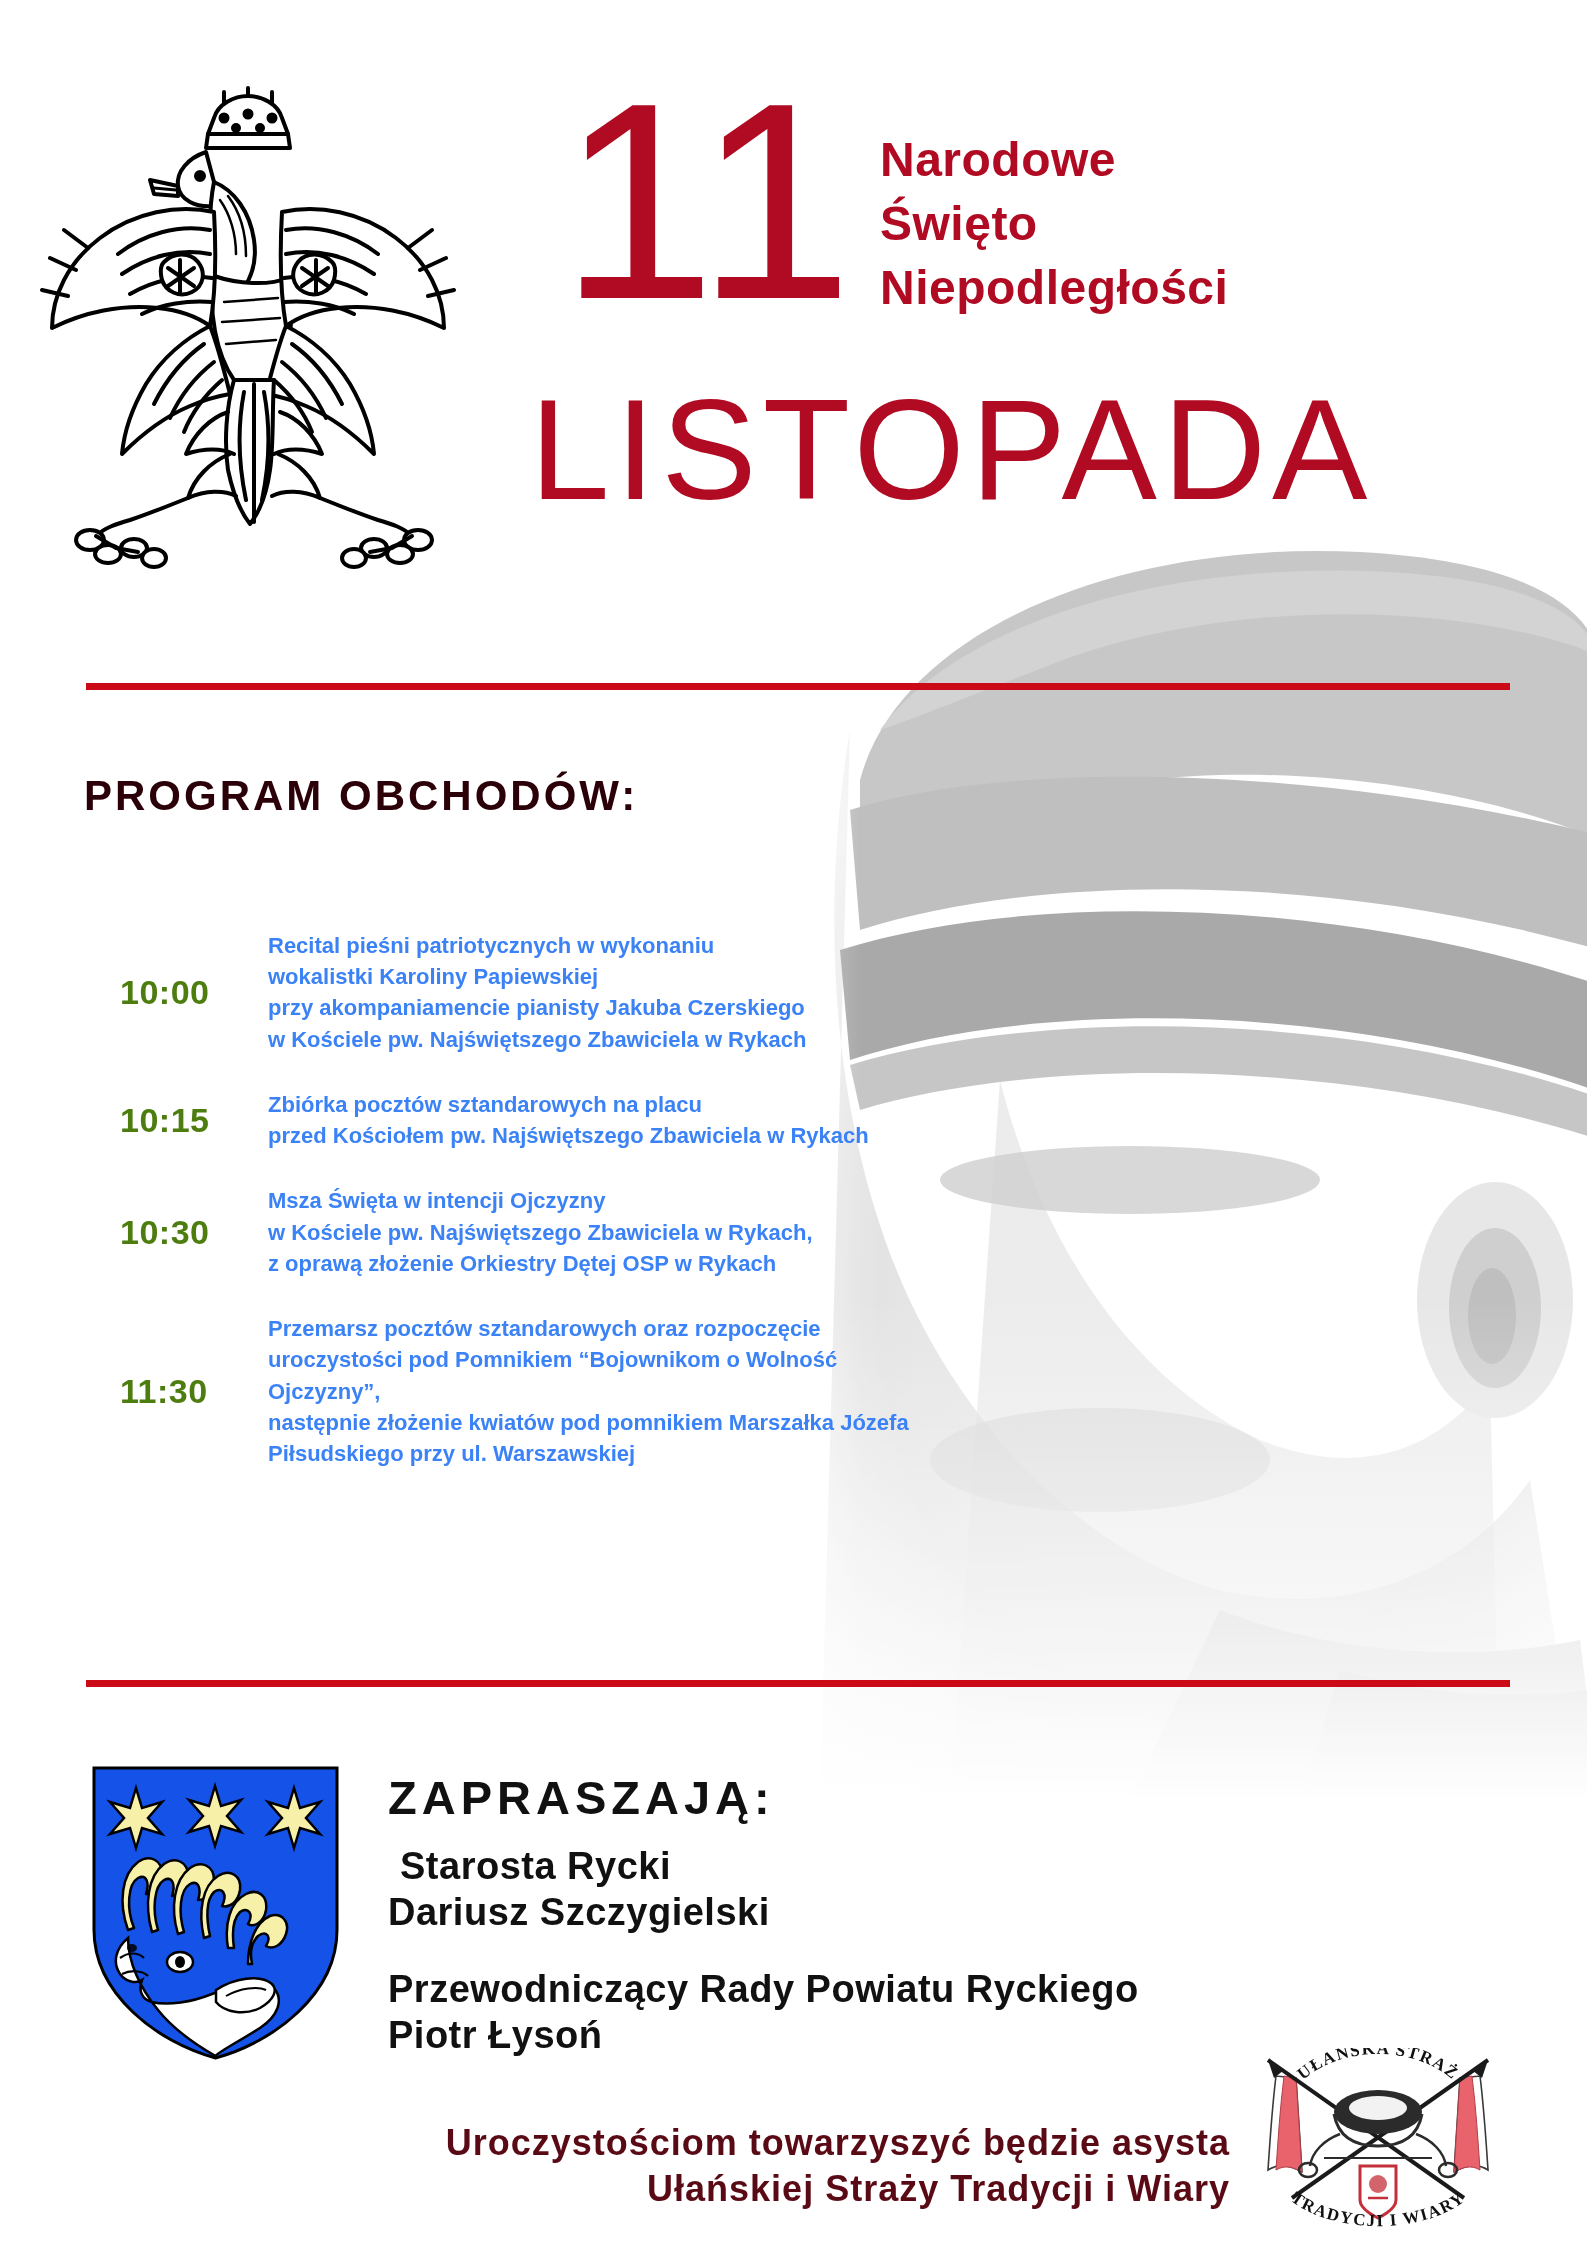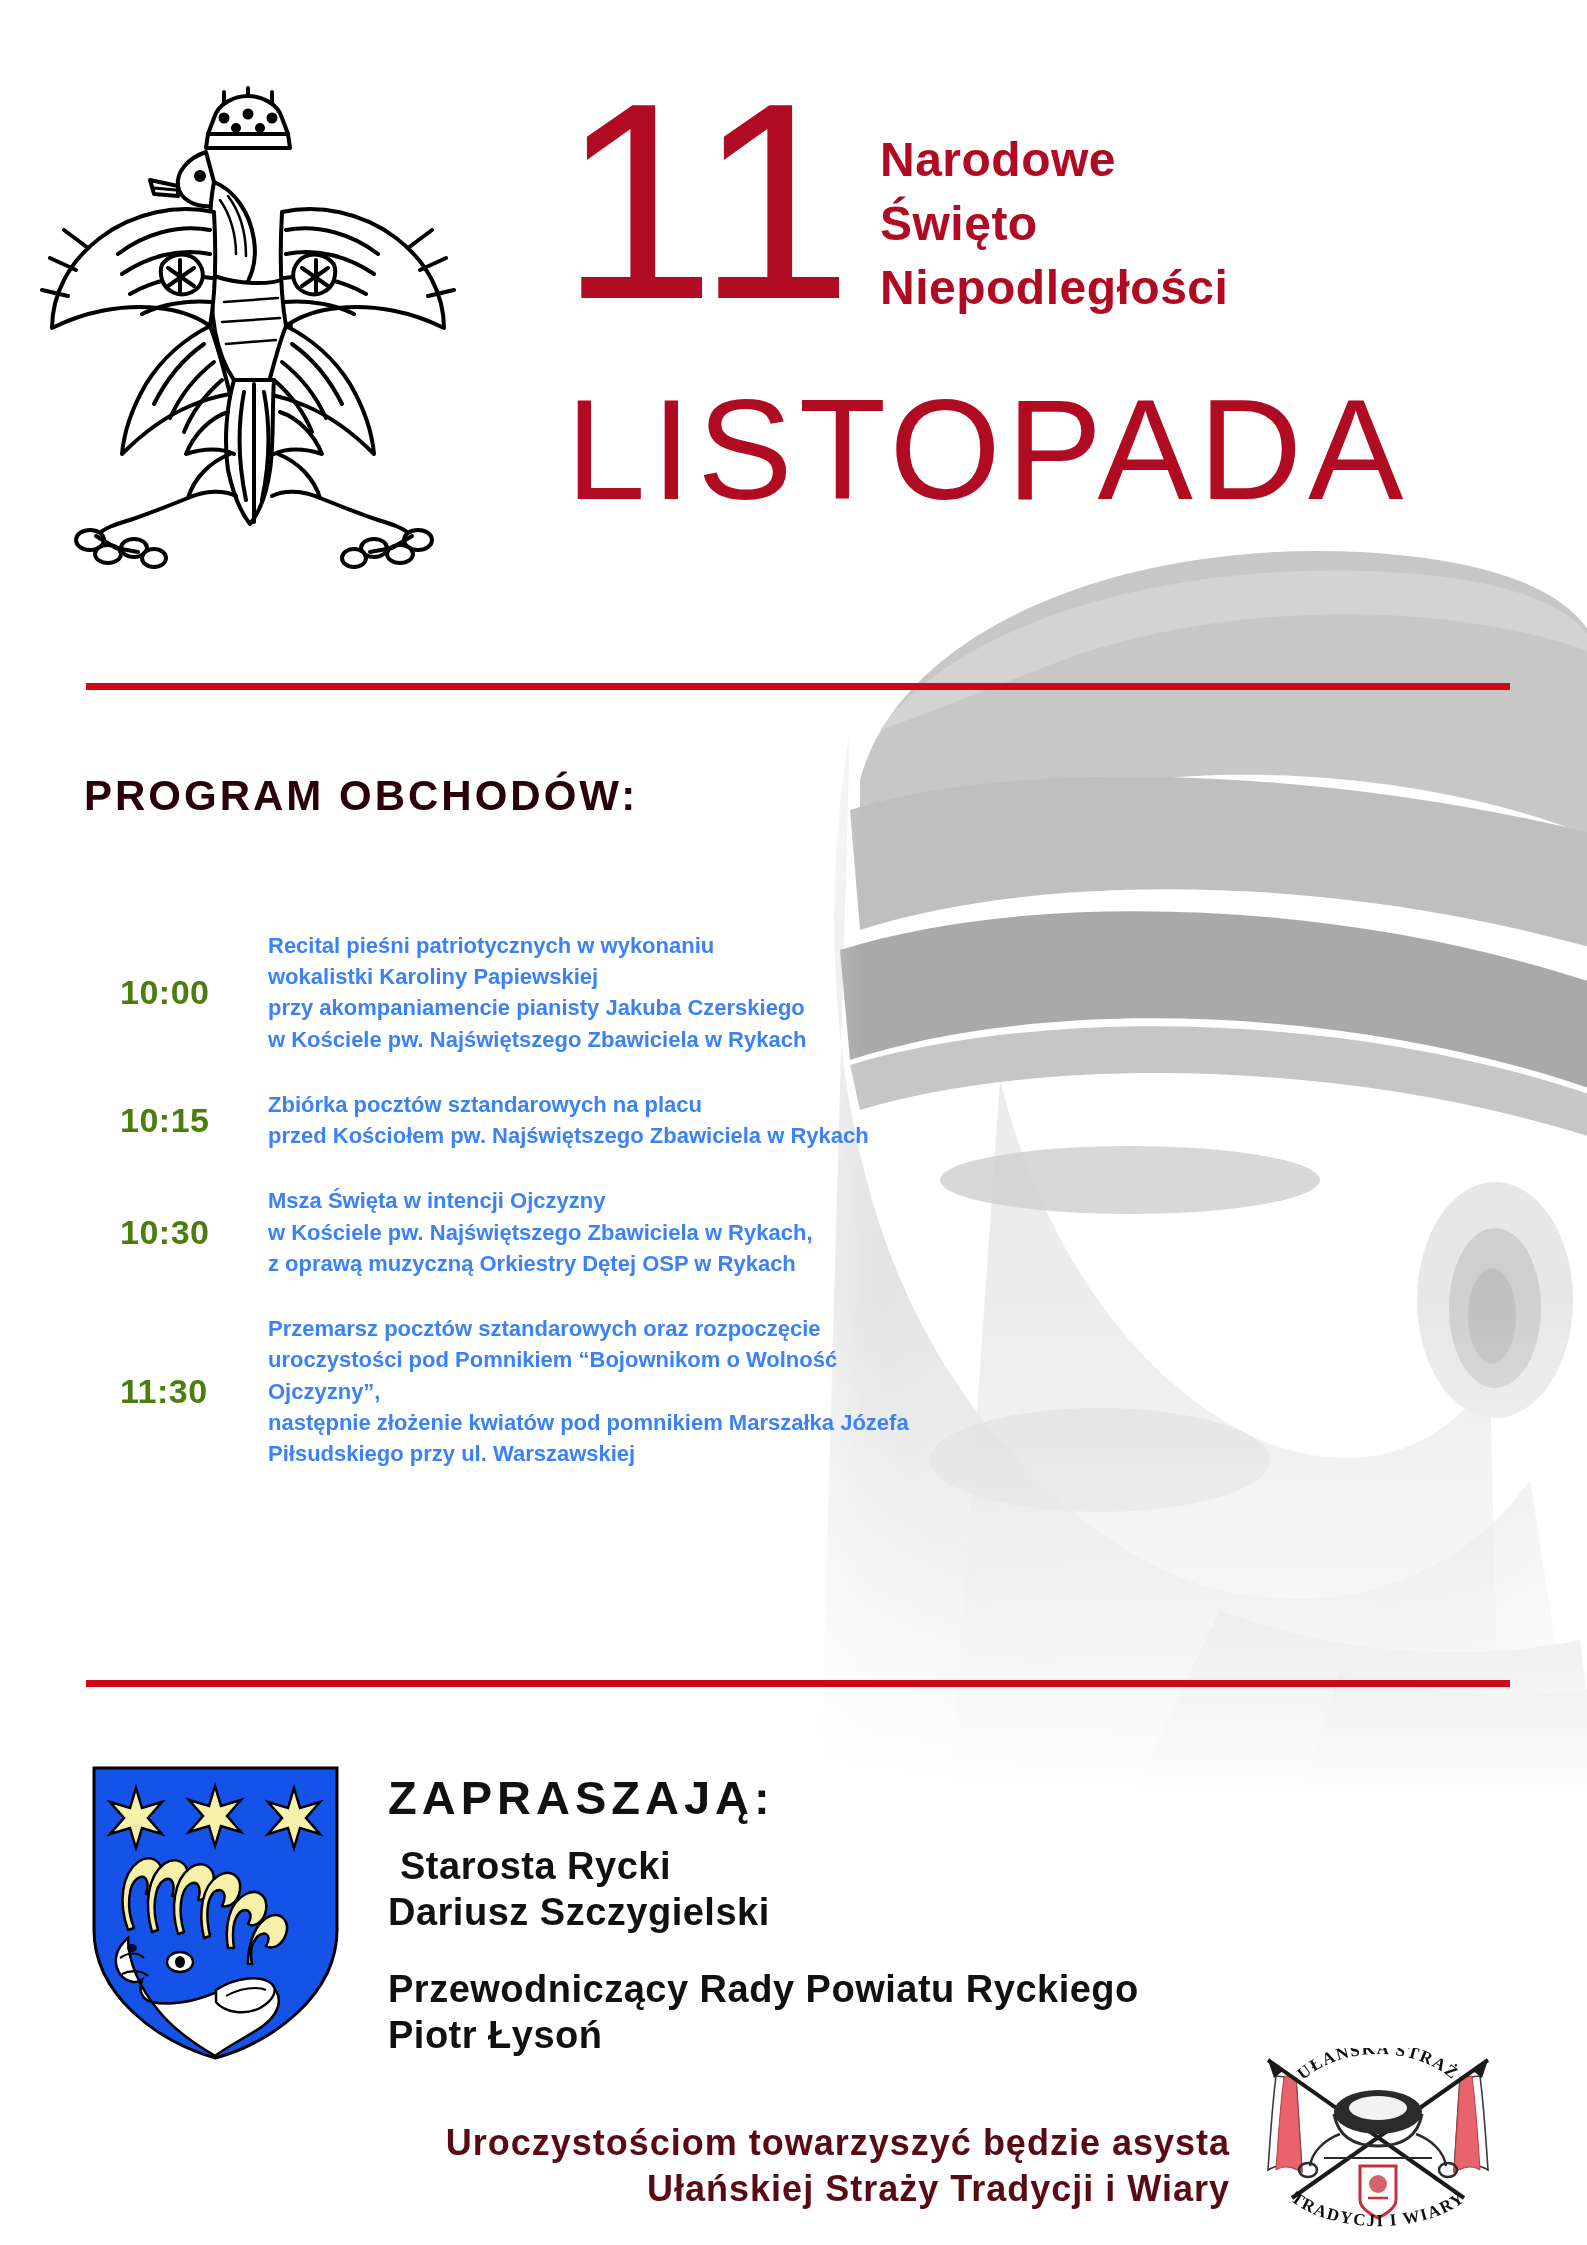--- a/index.html
+++ b/index.html
@@ -59,21 +59,21 @@
     top: 128px;
     z-index: 3;
     color: #B00B22;
     font-weight: bold;
     font-size: 48px;
     line-height: 1.33;
     letter-spacing: 0.5px;
   }
   #listopada {
     position: absolute;
-    left: 566px;
+    left: 530px;
     top: 378px;
     z-index: 3;
     color: #B00B22;
     font-size: 143px;
     font-weight: 300;
     letter-spacing: 6px;
     line-height: 1;
   }
 
   
@@ -343,21 +343,21 @@
         <div class="sched-desc">
           <div>Zbiórka pocztów sztandarowych na placu</div>
           <div>przed Kościołem pw. Najświętszego Zbawiciela w Rykach</div>
         </div>
       </div>
       <div class="sched-row">
         <div class="sched-time">10:30</div>
         <div class="sched-desc">
           <div>Msza Święta w intencji Ojczyzny</div>
           <div>w Kościele pw. Najświętszego Zbawiciela w Rykach,</div>
-          <div>z oprawą muzyczną Orkiestry Dętej OSP w Rykach</div>
+          <div>z oprawą złożenie Orkiestry Dętej OSP w Rykach</div>
         </div>
       </div>
       <div class="sched-row">
         <div class="sched-time">11:30</div>
         <div class="sched-desc">
           <div>Przemarsz pocztów sztandarowych oraz rozpoczęcie</div>
           <div>uroczystości pod Pomnikiem “Bojownikom o Wolność</div>
           <div>Ojczyzny”,</div>
           <div>następnie złożenie kwiatów pod pomnikiem Marszałka Józefa</div>
           <div>Piłsudskiego przy ul. Warszawskiej</div>

